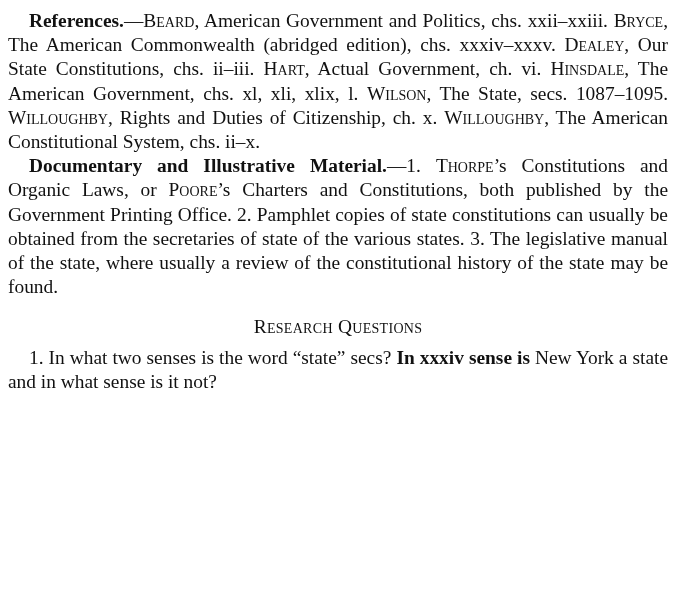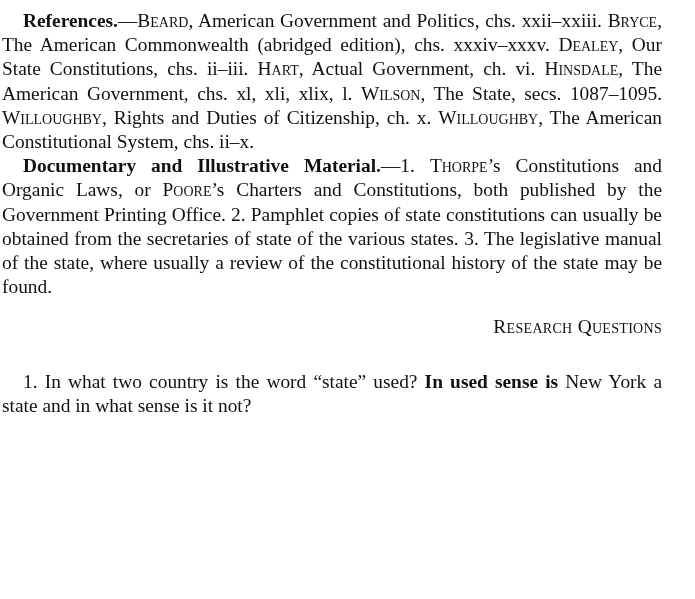--- a/index.html
+++ b/index.html
@@ -10,40 +10,40 @@
     body {
       width: 695px;
       height: 599px;
       overflow: hidden;
       position: relative;
       font-family: "Liberation Serif", "DejaVu Serif", serif;
       color: #111111;
     }
     .page {
       position: absolute;
-      left: 2px;
+      left: 8px;
       top: 9px;
       width: 660px;
       font-size: 19.4px;
       line-height: 24.2px;
       text-align: justify;
     }
     .para {
       margin: 0;
       text-indent: 21px;
     }
     .para b { font-weight: bold; }
     .sc {
       font-variant: small-caps;
     }
     .heading {
-      text-align: right;
+      text-align: center;
       font-variant: small-caps;
       font-size: 19.4px;
-      margin: 16px 0 30px 0;
+      margin: 16px 0 6px 0;
       letter-spacing: 0.3px;
       text-indent: 0;
     }
     .q { margin: 0; text-indent: 21px; }
     .bold { font-weight: bold; }
   </style>
 </head>
 <body>
 
 <div class="page">
@@ -52,17 +52,17 @@
     <b>References.</b><span>—</span><span class="sc">Beard</span><span>, American Government and Politics, chs. xxii–xxiii. </span><span class="sc">Bryce</span><span>, The American Commonwealth (abridged edition), chs. xxxiv–xxxv. </span><span class="sc">Dealey</span><span>, Our State Constitutions, chs. ii–iii. </span><span class="sc">Hart</span><span>, Actual Government, ch. vi. </span><span class="sc">Hinsdale</span><span>, The American Government, chs. xl, xli, xlix, l. </span><span class="sc">Wilson</span><span>, The State, secs. 1087–1095. </span><span class="sc">Willoughby</span><span>, Rights and Duties of Citizenship, ch. x. </span><span class="sc">Willoughby</span><span>, The American Constitutional System, chs. ii–x.</span>
   </p>
 
   <p class="para">
     <b>Documentary and Illustrative Material.</b><span>—</span><span>1. </span><span class="sc">Thorpe</span><span>’s Constitutions and Organic Laws, or </span><span class="sc">Poore</span><span>’s Charters and Constitutions, both published by the Government Printing Office. </span><span>2. Pamphlet copies of state constitutions can usually be obtained from the secretaries of state of the various states. </span><span>3. The legislative manual of the state, where usually a review of the constitutional history of the state may be found.</span>
   </p>
 
   <div class="heading">Research Questions</div>
 
   <p class="q">
-    <span>1.</span><span> In what two country is the word “state” used? </span><span class="bold">In used sense is</span><span> New York a state and in what sense is it not?</span>
+    <span>1.</span><span> In what two senses is the word “state” secs? </span><span class="bold">In xxxiv sense is</span><span> New York a state and in what sense is it not?</span>
   </p>
 
 
 </div>
 
 </body></html>

